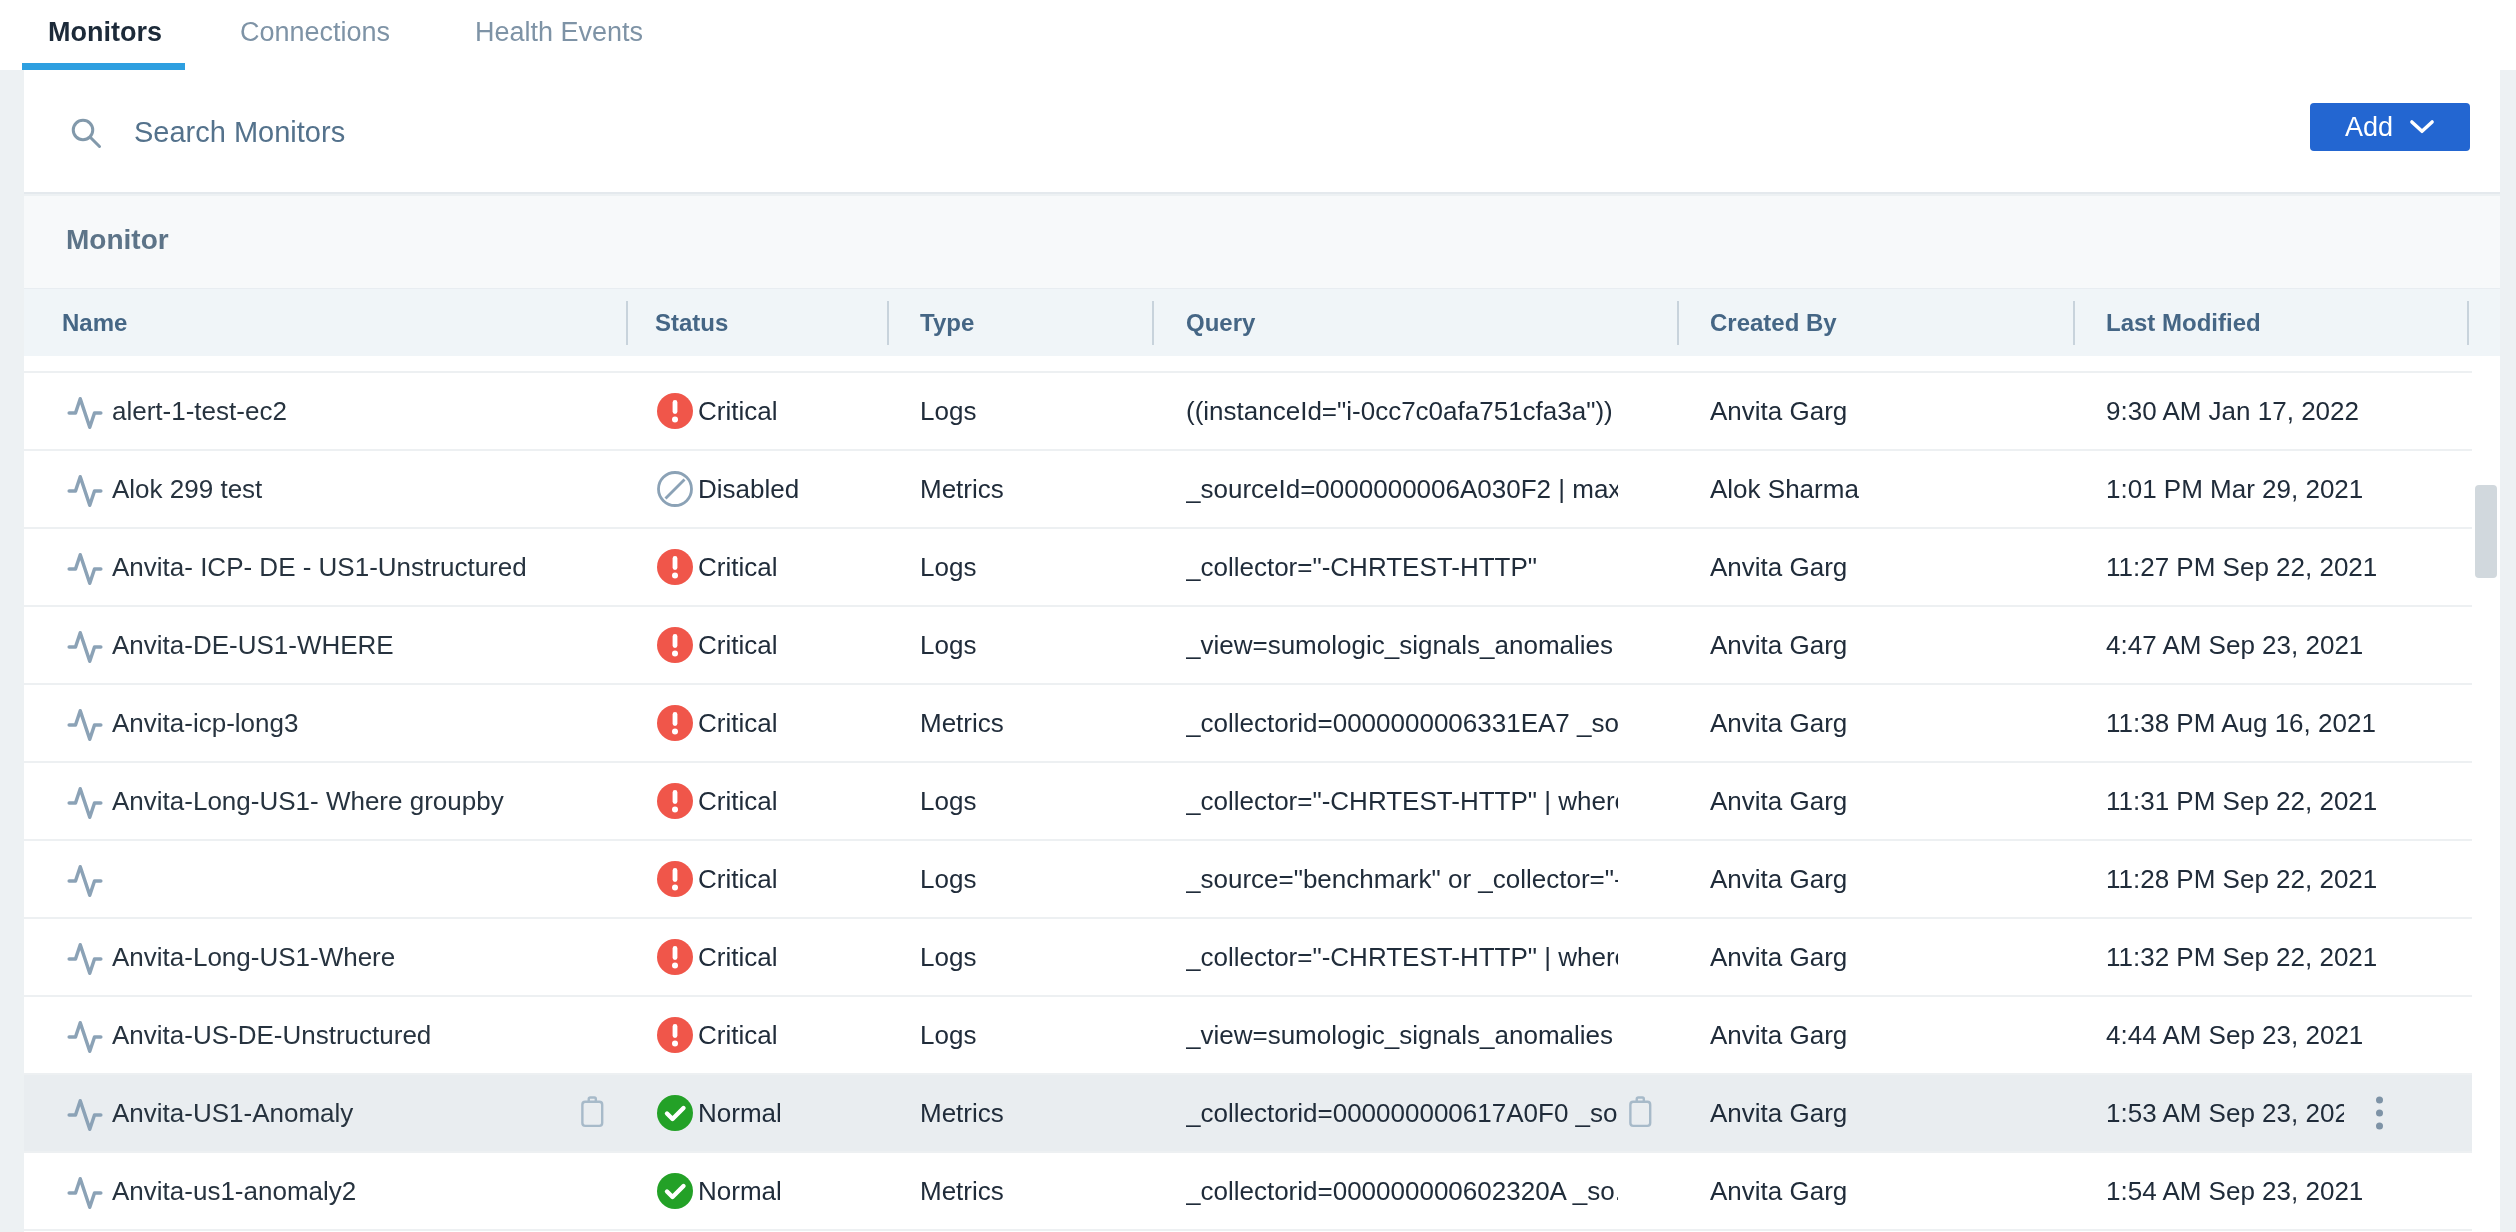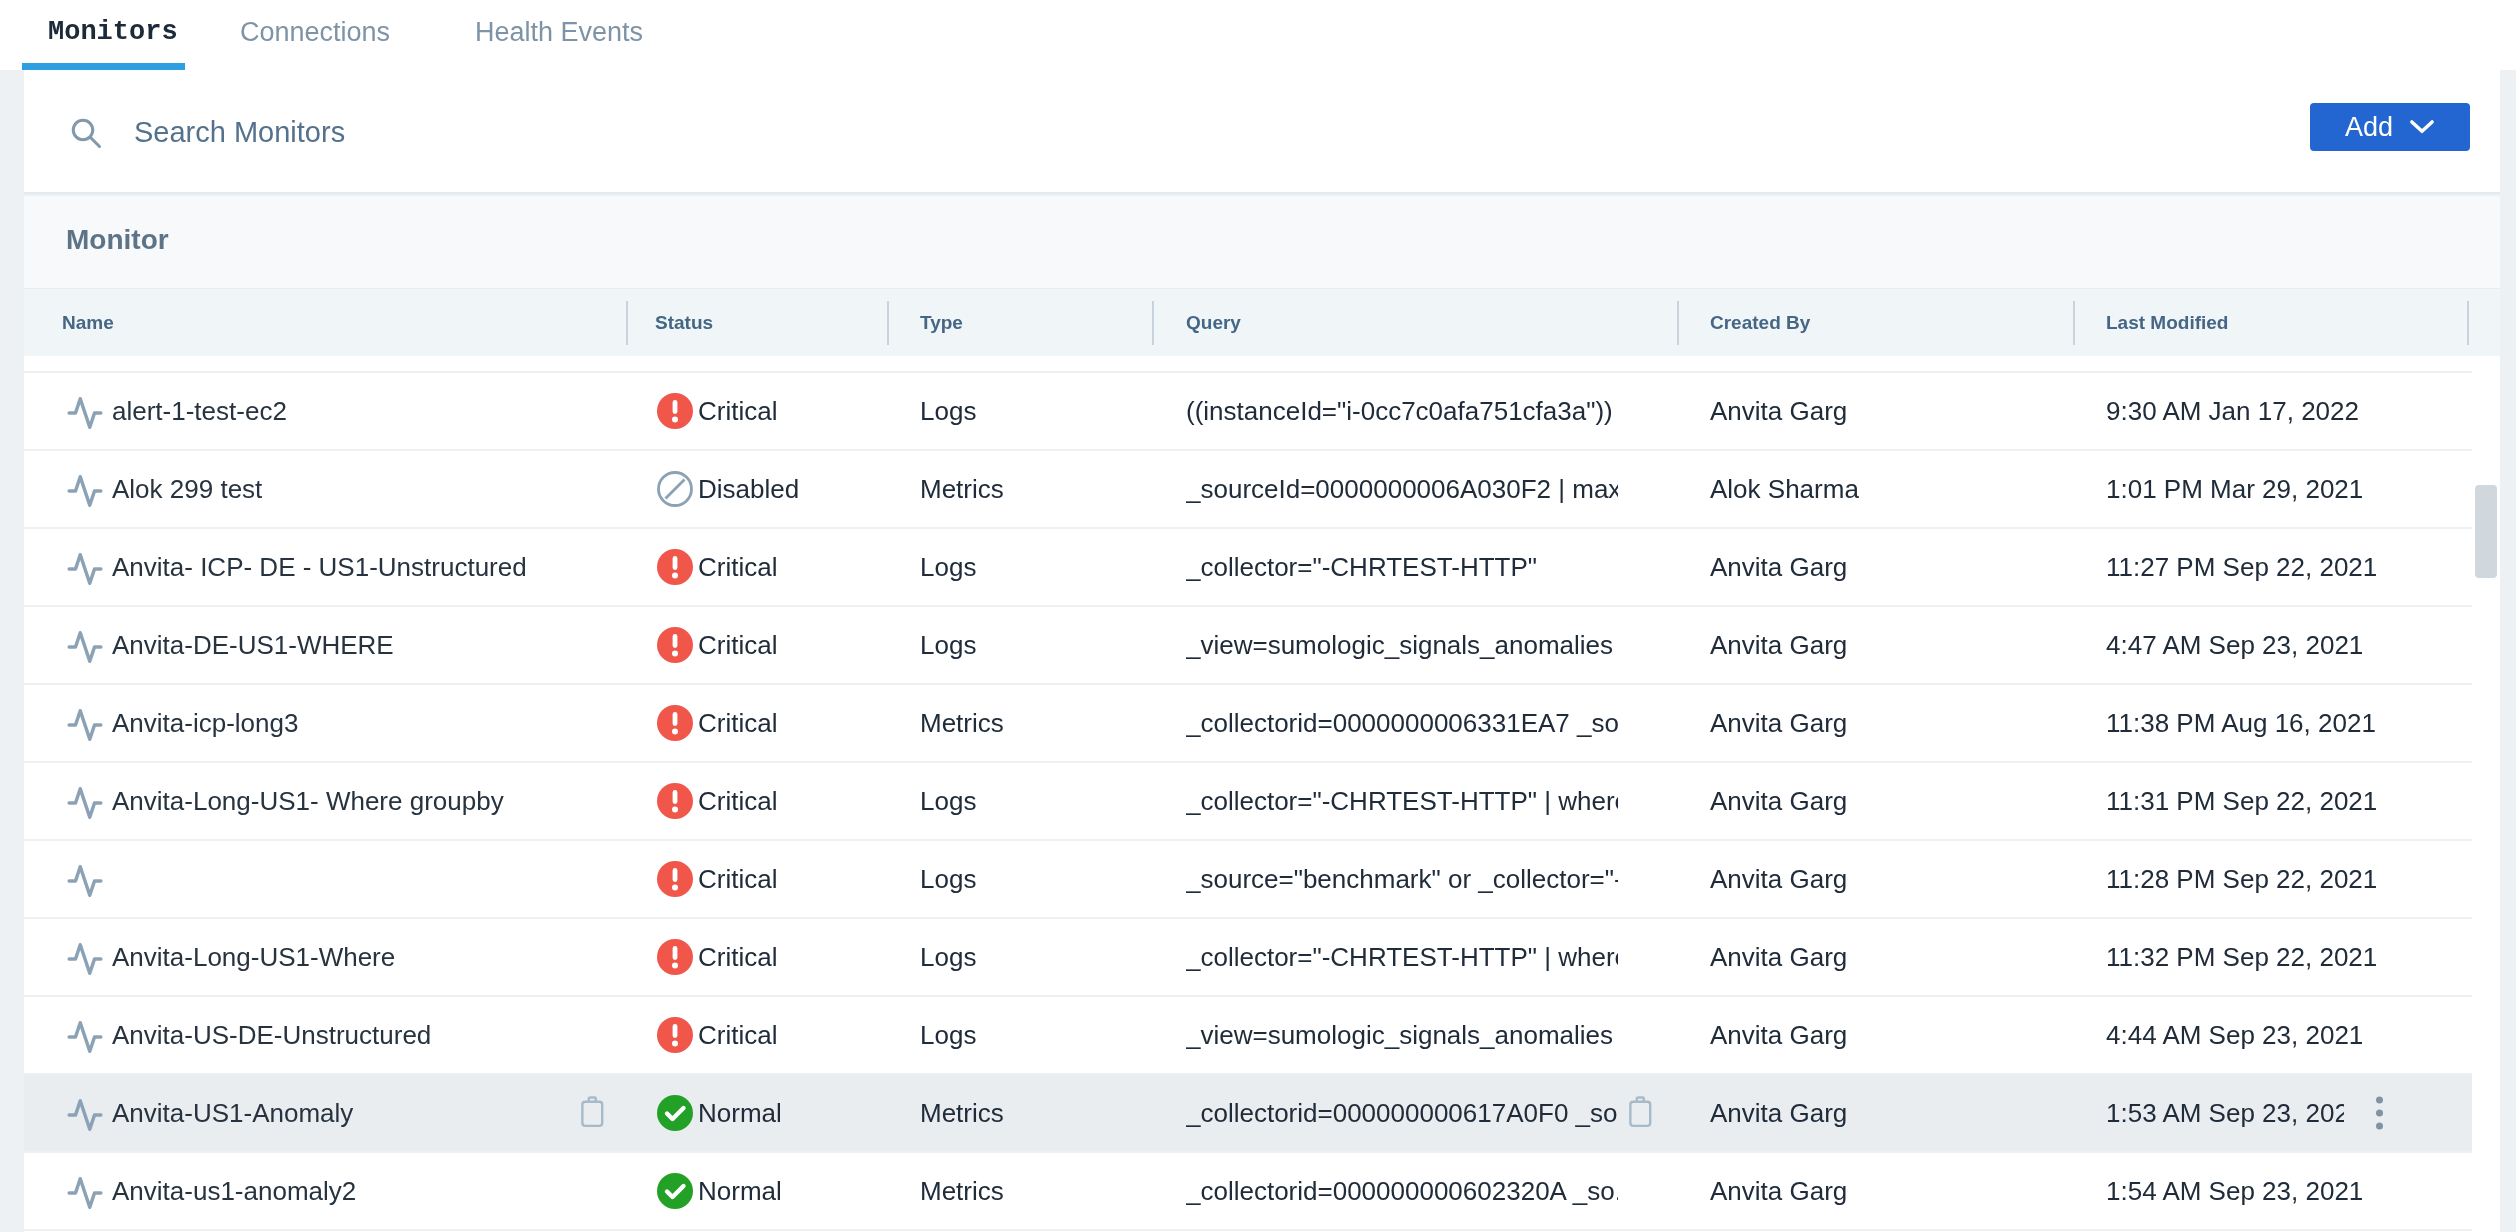--- a/index.html
+++ b/index.html
@@ -7,21 +7,21 @@
   body {
     position:relative;
     background:#edf1f3;
     font-family:"Liberation Sans", sans-serif;
     color:#202c3a;
   }
 
   
   .tabbar { position:absolute; top:0; left:0; width:2516px; height:70px; background:#ffffff; }
   .tab { position:absolute; top:0; height:64px; line-height:64px; font-size:27px; color:#7e93a6; cursor:pointer; white-space:nowrap; }
-  .tab.active { color:#1c2a39; font-weight:600;font-family:Liberation Mono, monospace; }
+  .tab.active { color:#1c2a39; font-weight:600; }
   .tab-monitors { left:48px; }
   .tab-connections { left:240px; }
   .tab-health { left:475px; }
   .tab-underline { position:absolute; left:22px; top:63px; width:163px; height:7px; background:#2d9fe0; }
 
   
   .search-panel { position:absolute; left:24px; top:70px; width:2476px; height:124px; background:#ffffff; border-bottom:2px solid #e4e9ed; }
   .search-icon { position:absolute; left:44px; top:45px; width:36px; height:36px; color:#8299ab; }
   .search-input {
     position:absolute; left:110px; top:30px; width:1700px; height:64px;
@@ -36,21 +36,21 @@
     color:#ffffff; font-size:27px; font-family:"Liberation Sans", sans-serif;
   }
   .add-chevron { width:26px; height:16px; display:block; }
 
   
   .monitor-band { position:absolute; left:24px; top:196px; width:2476px; height:92px; background:#f7f9fa; }
   .monitor-band .band-title { position:absolute; left:42px; top:28px; font-size:28px; font-weight:700; color:#5d7488; }
 
   
   .table-header { position:absolute; left:24px; top:288px; width:2476px; height:68px; background:#f0f5f8; border-top:1px solid #e8edf1; }
-  .th { position:absolute; top:0; height:68px; line-height:68px; font-size:19px; font-weight:700; color:#456685; cursor:pointer; white-space:nowrap; }
+  .th { position:absolute; top:0; height:68px; line-height:68px; font-size:24px; font-weight:700; color:#456685; cursor:pointer; white-space:nowrap; }
   .th-name { left:38px; } .th-status { left:631px; } .th-type { left:896px; }
   .th-query { left:1162px; } .th-created { left:1686px; } .th-modified { left:2082px; }
   .th-div { position:absolute; top:12px; width:2px; height:44px; background:#c8d3dc; }
   .d1 { left:602px; } .d2 { left:863px; } .d3 { left:1128px; } .d4 { left:1653px; } .d5 { left:2049px; } .d6 { left:2443px; }
 
   
   .rows { position:absolute; left:24px; top:356px; width:2476px; height:876px; background:#ffffff; overflow:hidden; }
   .row-partial { height:17px; border-bottom:2px solid #edf0f2; background:#ffffff; }
   .row { position:relative; height:78px; border-bottom:2px solid #edf0f2; background:#ffffff; cursor:pointer; }
   .row.hover { background:#e9edf0; }

